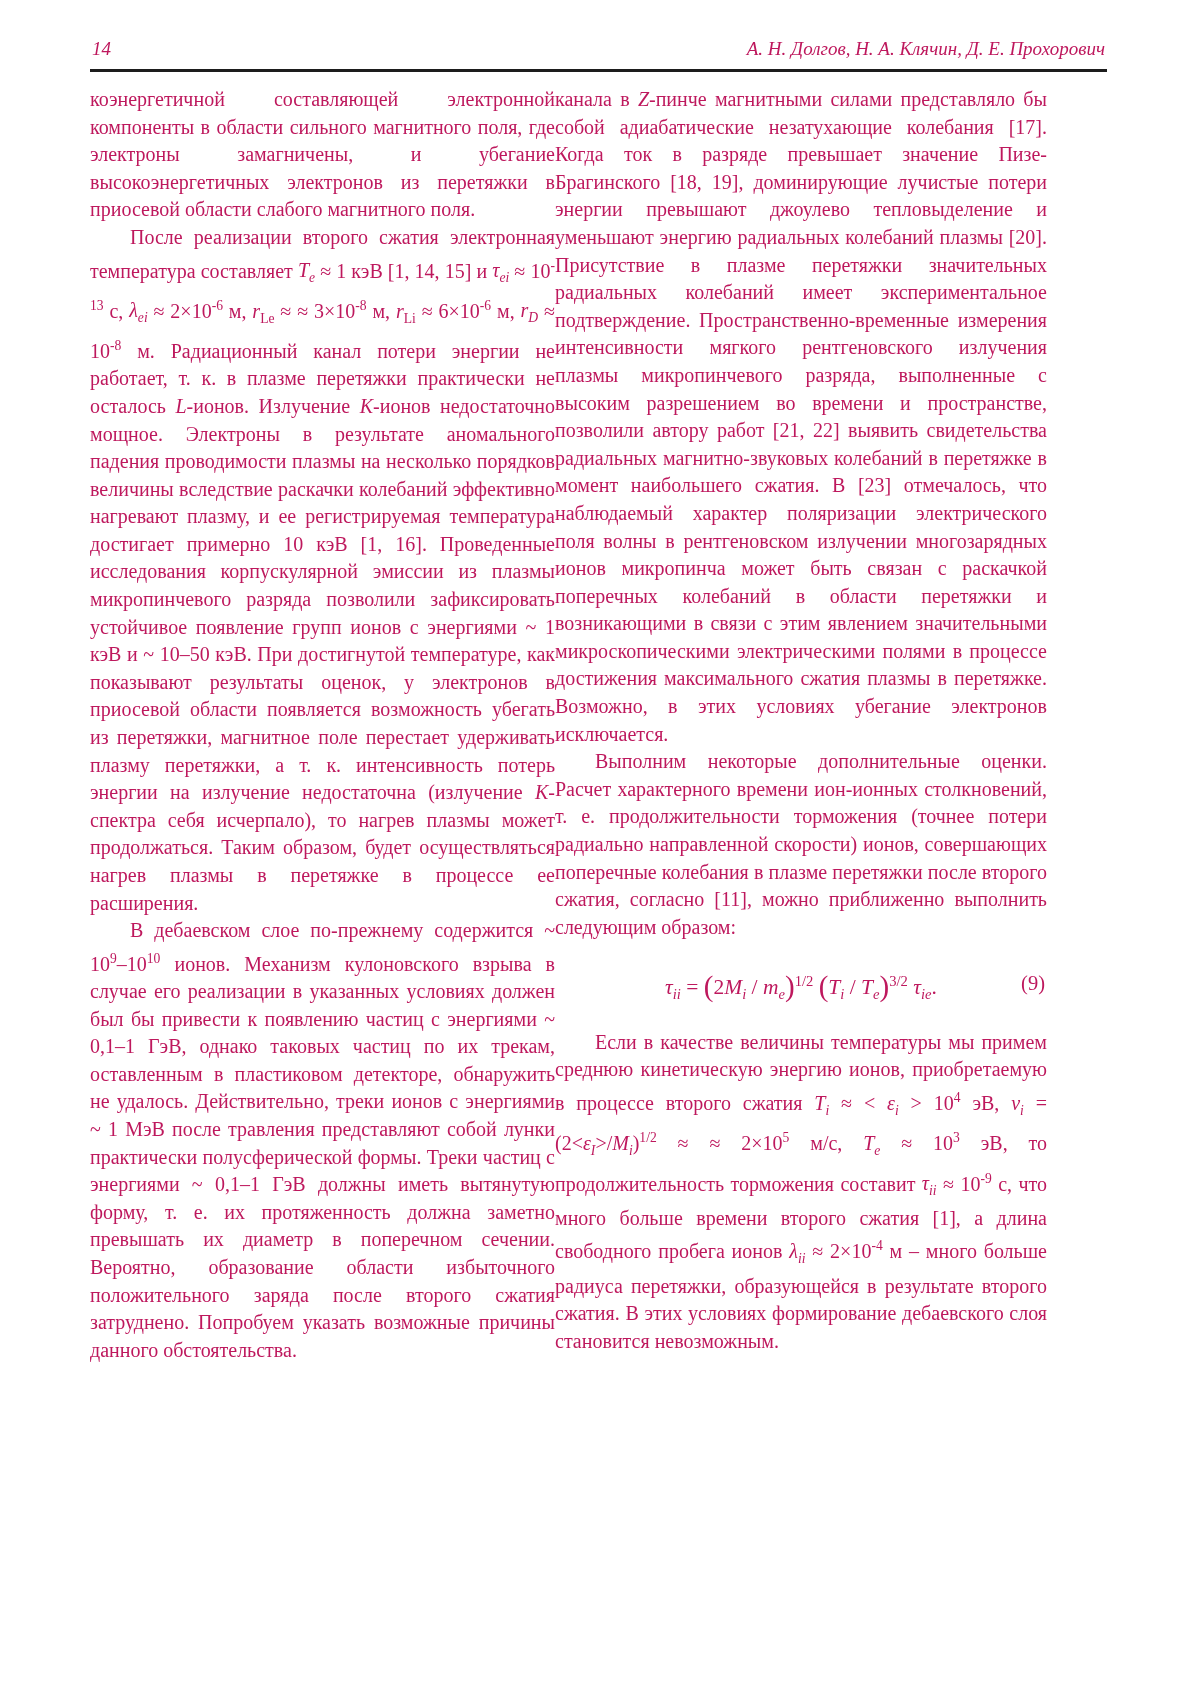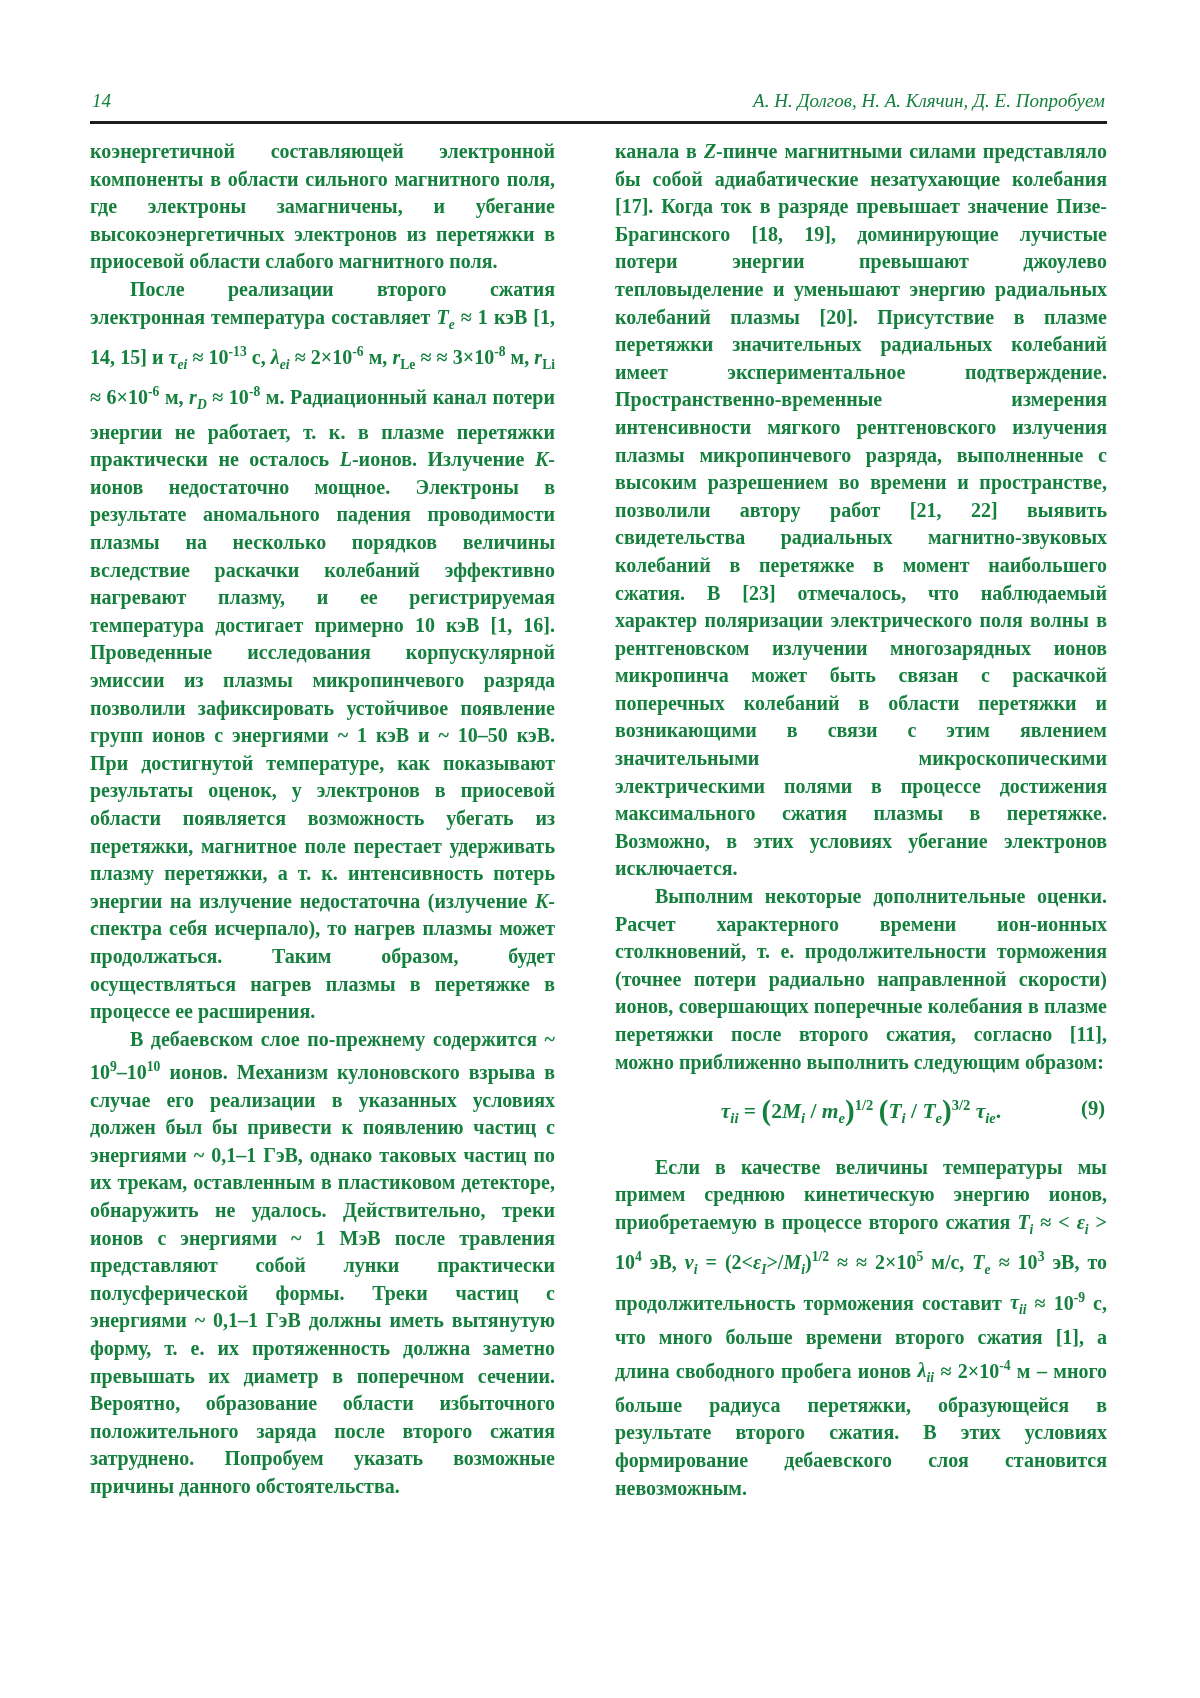--- a/index.html
+++ b/index.html
@@ -2,80 +2,78 @@
 <html><head>
 <meta charset="utf-8">
 <style>
   html, body { margin: 0; padding: 0; background: #ffffff; }
   .page {
     position: relative;
     width: 1200px;
     height: 1698px;
     background: #ffffff;
     box-sizing: border-box;
-    padding: 90px 93px 0 90px;
+    padding: 38px 93px 0 90px;
     font-family: "Liberation Serif", "DejaVu Serif", serif;
-    color: #15803d;
+    color: #be185d;
     overflow: hidden;
   }
   .page-header {
     display: flex;
     justify-content: space-between;
     align-items: baseline;
     font-style: italic;
     font-size: 19px;
     line-height: 22px;
     padding: 0 2px;
     margin-bottom: 9px;
   }
   .rule {
     height: 3px;
     background: #1d1d1d;
     margin-bottom: 14px;
   }
   .columns {
     display: flex;
-    gap: 60px;
-    font-weight: bold;
   }
   .col-left  { width: 465px; }
   .col-right { width: 492px; }
   .para {
     margin: 0;
     font-size: 20px;
     line-height: 27.6px;
     text-align: justify;
     hyphens: none;
   }
   .para.indent { text-indent: 40px; }
   .para sup, .equation sup { font-size: 68%; }
   .para sub, .equation sub { font-size: 68%; }
   .equation-row {
     position: relative;
     text-align: center;
-    margin: 14px 0 20px;
+    margin: 24px 0 20px;
     font-size: 21.5px;
     line-height: 30px;
   }
   .equation .paren { font-size: 135%; vertical-align: -0.07em; }
   .equation-number {
     position: absolute;
     right: 2px;
     top: 3px;
     font-size: 20.5px;
   }
 </style>
 </head>
 <body>
 
 <div class="page">
 
   <header class="page-header">
     <span class="page-number">14</span>
-    <span class="authors">А. Н. Долгов, Н. А. Клячин, Д. Е. Попробуем</span>
+    <span class="authors">А. Н. Долгов, Н. А. Клячин, Д. Е. Прохорович</span>
   </header>
 
   <div class="rule"></div>
 
   <main class="columns">
 
     <section class="col col-left">
       <p class="para">коэнергетичной составляющей электронной компоненты в области сильного магнитного поля, где электроны замагничены, и убегание высокоэнергетичных электронов из перетяжки в приосевой области слабого магнитного поля.</p>
       <p class="para indent">После реализации второго сжатия электронная температура составляет <i>T<sub>e</sub></i> ≈ 1 кэВ [1, 14, 15] и <i>τ<sub>ei</sub></i> ≈ 10<sup>-13</sup> с, <i>λ<sub>ei</sub></i> ≈ 2×10<sup>-6</sup> м, <i>r</i><sub>Le</sub> ≈ ≈ 3×10<sup>-8</sup> м, <i>r</i><sub>Li</sub> ≈ 6×10<sup>-6</sup> м, <i>r<sub>D</sub></i> ≈ 10<sup>-8</sup> м. Радиационный канал потери энергии не работает, т. к. в плазме перетяжки практически не осталось <i>L</i>-ионов. Излучение <i>K</i>-ионов недостаточно мощное. Электроны в результате аномального падения проводимости плазмы на несколько порядков величины вследствие раскачки колебаний эффективно нагревают плазму, и ее регистрируемая температура достигает примерно 10 кэВ [1, 16]. Проведенные исследования корпускулярной эмиссии из плазмы микропинчевого разряда позволили зафиксировать устойчивое появление групп ионов с энергиями ~ 1 кэВ и ~ 10–50 кэВ. При достигнутой температуре, как показывают результаты оценок, у электронов в приосевой области появляется возможность убегать из перетяжки, магнитное поле перестает удерживать плазму перетяжки, а т. к. интенсивность потерь энергии на излучение недостаточна (излучение <i>K</i>-спектра себя исчерпало), то нагрев плазмы может продолжаться. Таким образом, будет осуществляться нагрев плазмы в перетяжке в процессе ее расширения.</p>
       <p class="para indent">В дебаевском слое по-прежнему содержится ~ 10<sup>9</sup>–10<sup>10</sup> ионов. Механизм кулоновского взрыва в случае его реализации в указанных условиях должен был бы привести к появлению частиц с энергиями ~ 0,1–1 ГэВ, однако таковых частиц по их трекам, оставленным в пластиковом детекторе, обнаружить не удалось. Действительно, треки ионов с энергиями ~ 1 МэВ после травления представляют собой лунки практически полусферической формы. Треки частиц с энергиями ~ 0,1–1 ГэВ должны иметь вытянутую форму, т. е. их протяженность должна заметно превышать их диаметр в поперечном сечении. Вероятно, образование области избыточного положительного заряда после второго сжатия затруднено. Попробуем указать возможные причины данного обстоятельства.</p>

